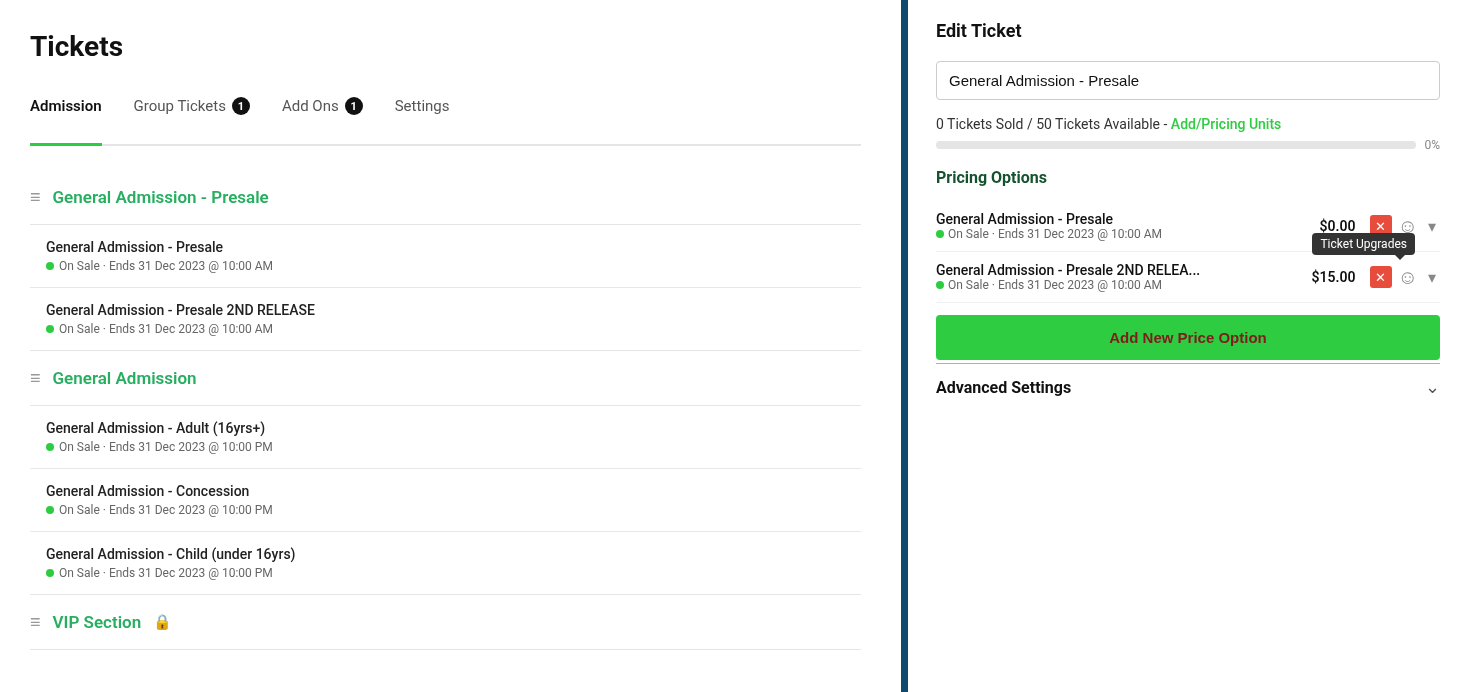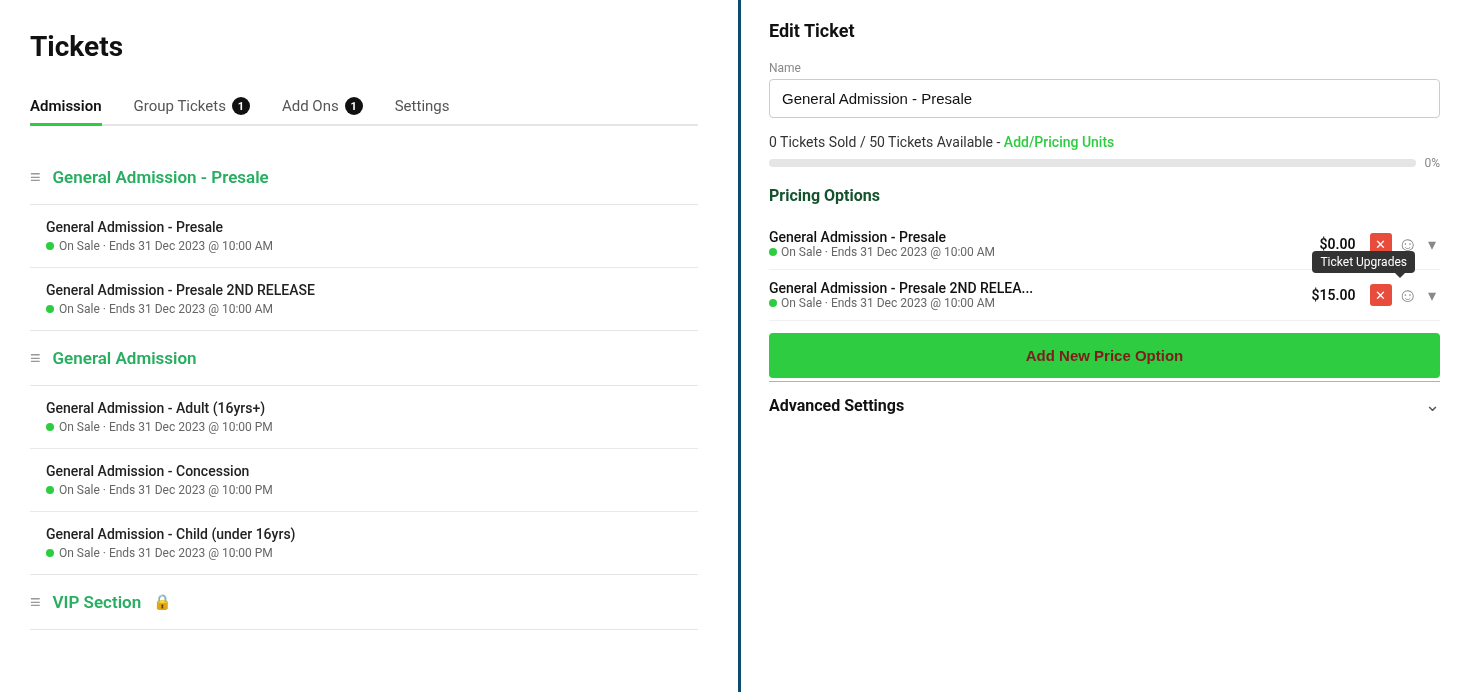--- a/index.html
+++ b/index.html
@@ -1,42 +1,42 @@
 <!DOCTYPE html>
 <html><head>
   <meta charset="utf-8">
   <style>
     * { box-sizing: border-box; margin: 0; padding: 0; }
     body { font-family: -apple-system, BlinkMacSystemFont, 'Segoe UI', Roboto, sans-serif; background: #fff; color: #222; display: flex; height: 692px; overflow: hidden; }
 
     
     .left-panel {
-      width: 741px;
+      width: 908px;
       flex-shrink: 0;
       padding: 30px 40px 0 30px;
       overflow-y: auto;
-      border-right: 3px solid #0c4a6e;
+      border-right: 7px solid #0c4a6e;
     }
 
     .page-title {
       font-size: 28px;
       font-weight: 700;
       margin-bottom: 24px;
       color: #111;
     }
 
     
     .tabs {
       display: flex;
       gap: 32px;
       border-bottom: 2px solid #e5e5e5;
       margin-bottom: 0;
     }
     .tab {
-      padding: 10px 0 8px;
+      padding: 10px 0 28px;
       font-size: 15px;
       cursor: pointer;
       color: #555;
       display: flex;
       align-items: center;
       gap: 6px;
       border-bottom: 3px solid transparent;
       margin-bottom: -2px;
       white-space: nowrap;
     }
@@ -428,21 +428,20 @@
     </div>
 
   </div>
 </div>
 
 <div class="right-panel">
   <div class="edit-title">Edit Ticket</div>
 
   
   <div class="form-group">
-    <div class="form-label">Name</div>
     <input class="form-input" type="text" value="General Admission - Presale" style="">
   </div>
 
   
   <div class="tickets-available-row">
     <div class="tickets-available-text">
       <span>0 Tickets Sold / 50 Tickets Available</span>
       <span> - </span>
       <a href="#">Add/Pricing Units</a>
     </div>

